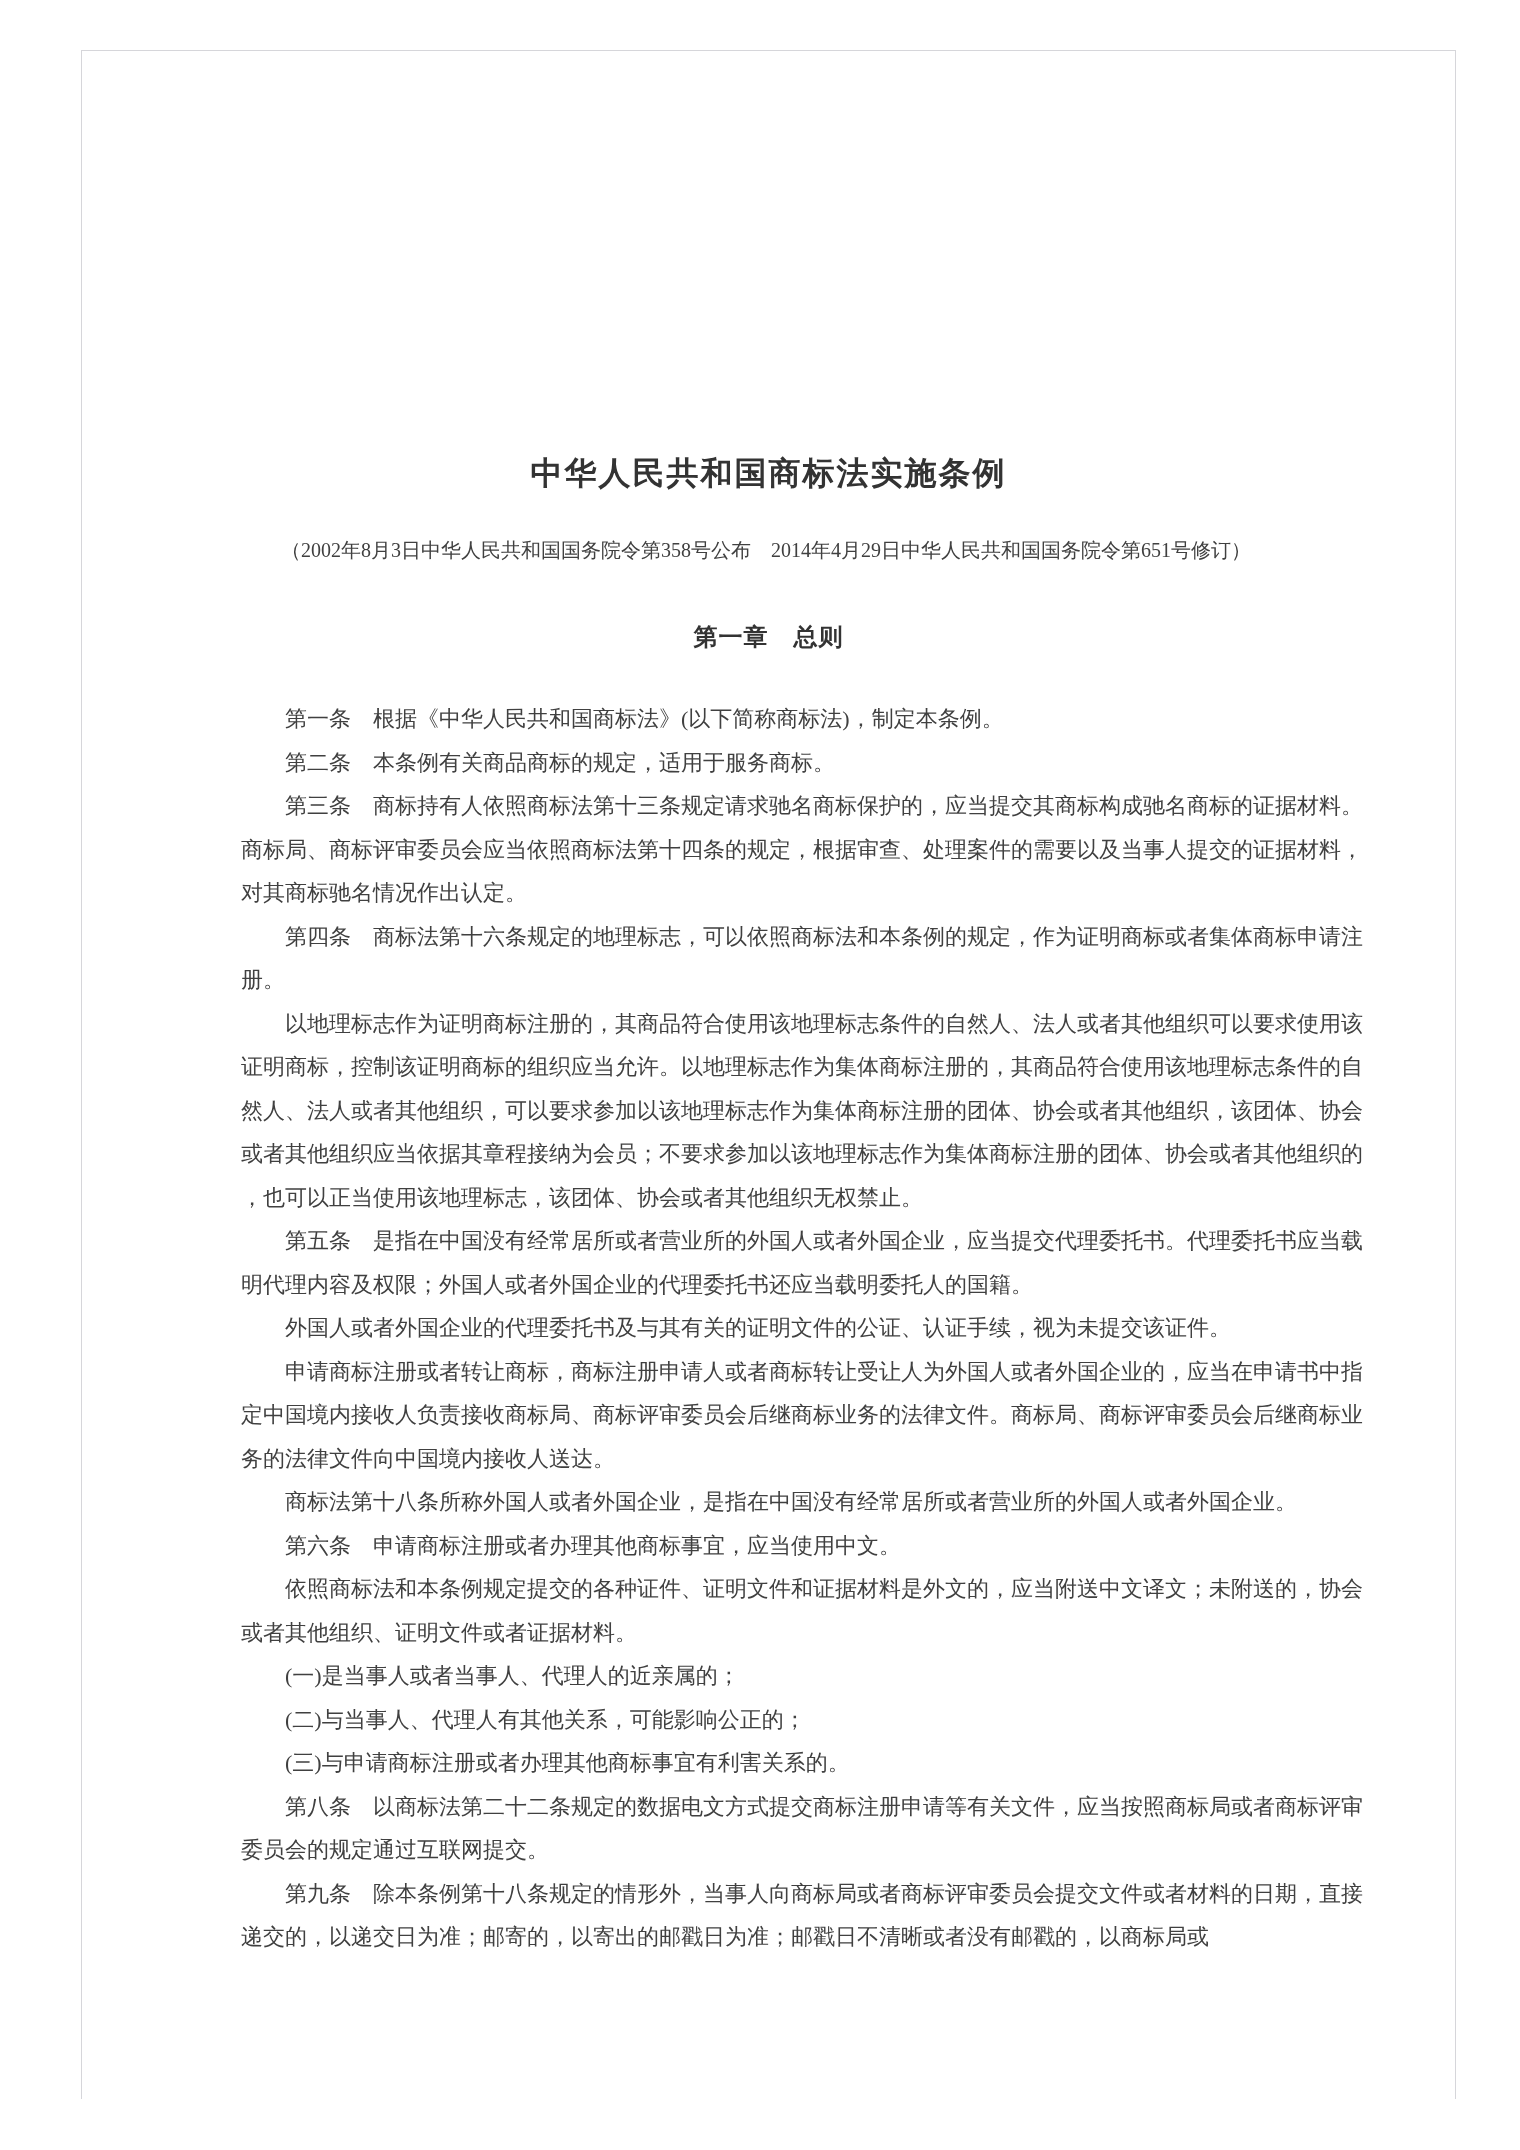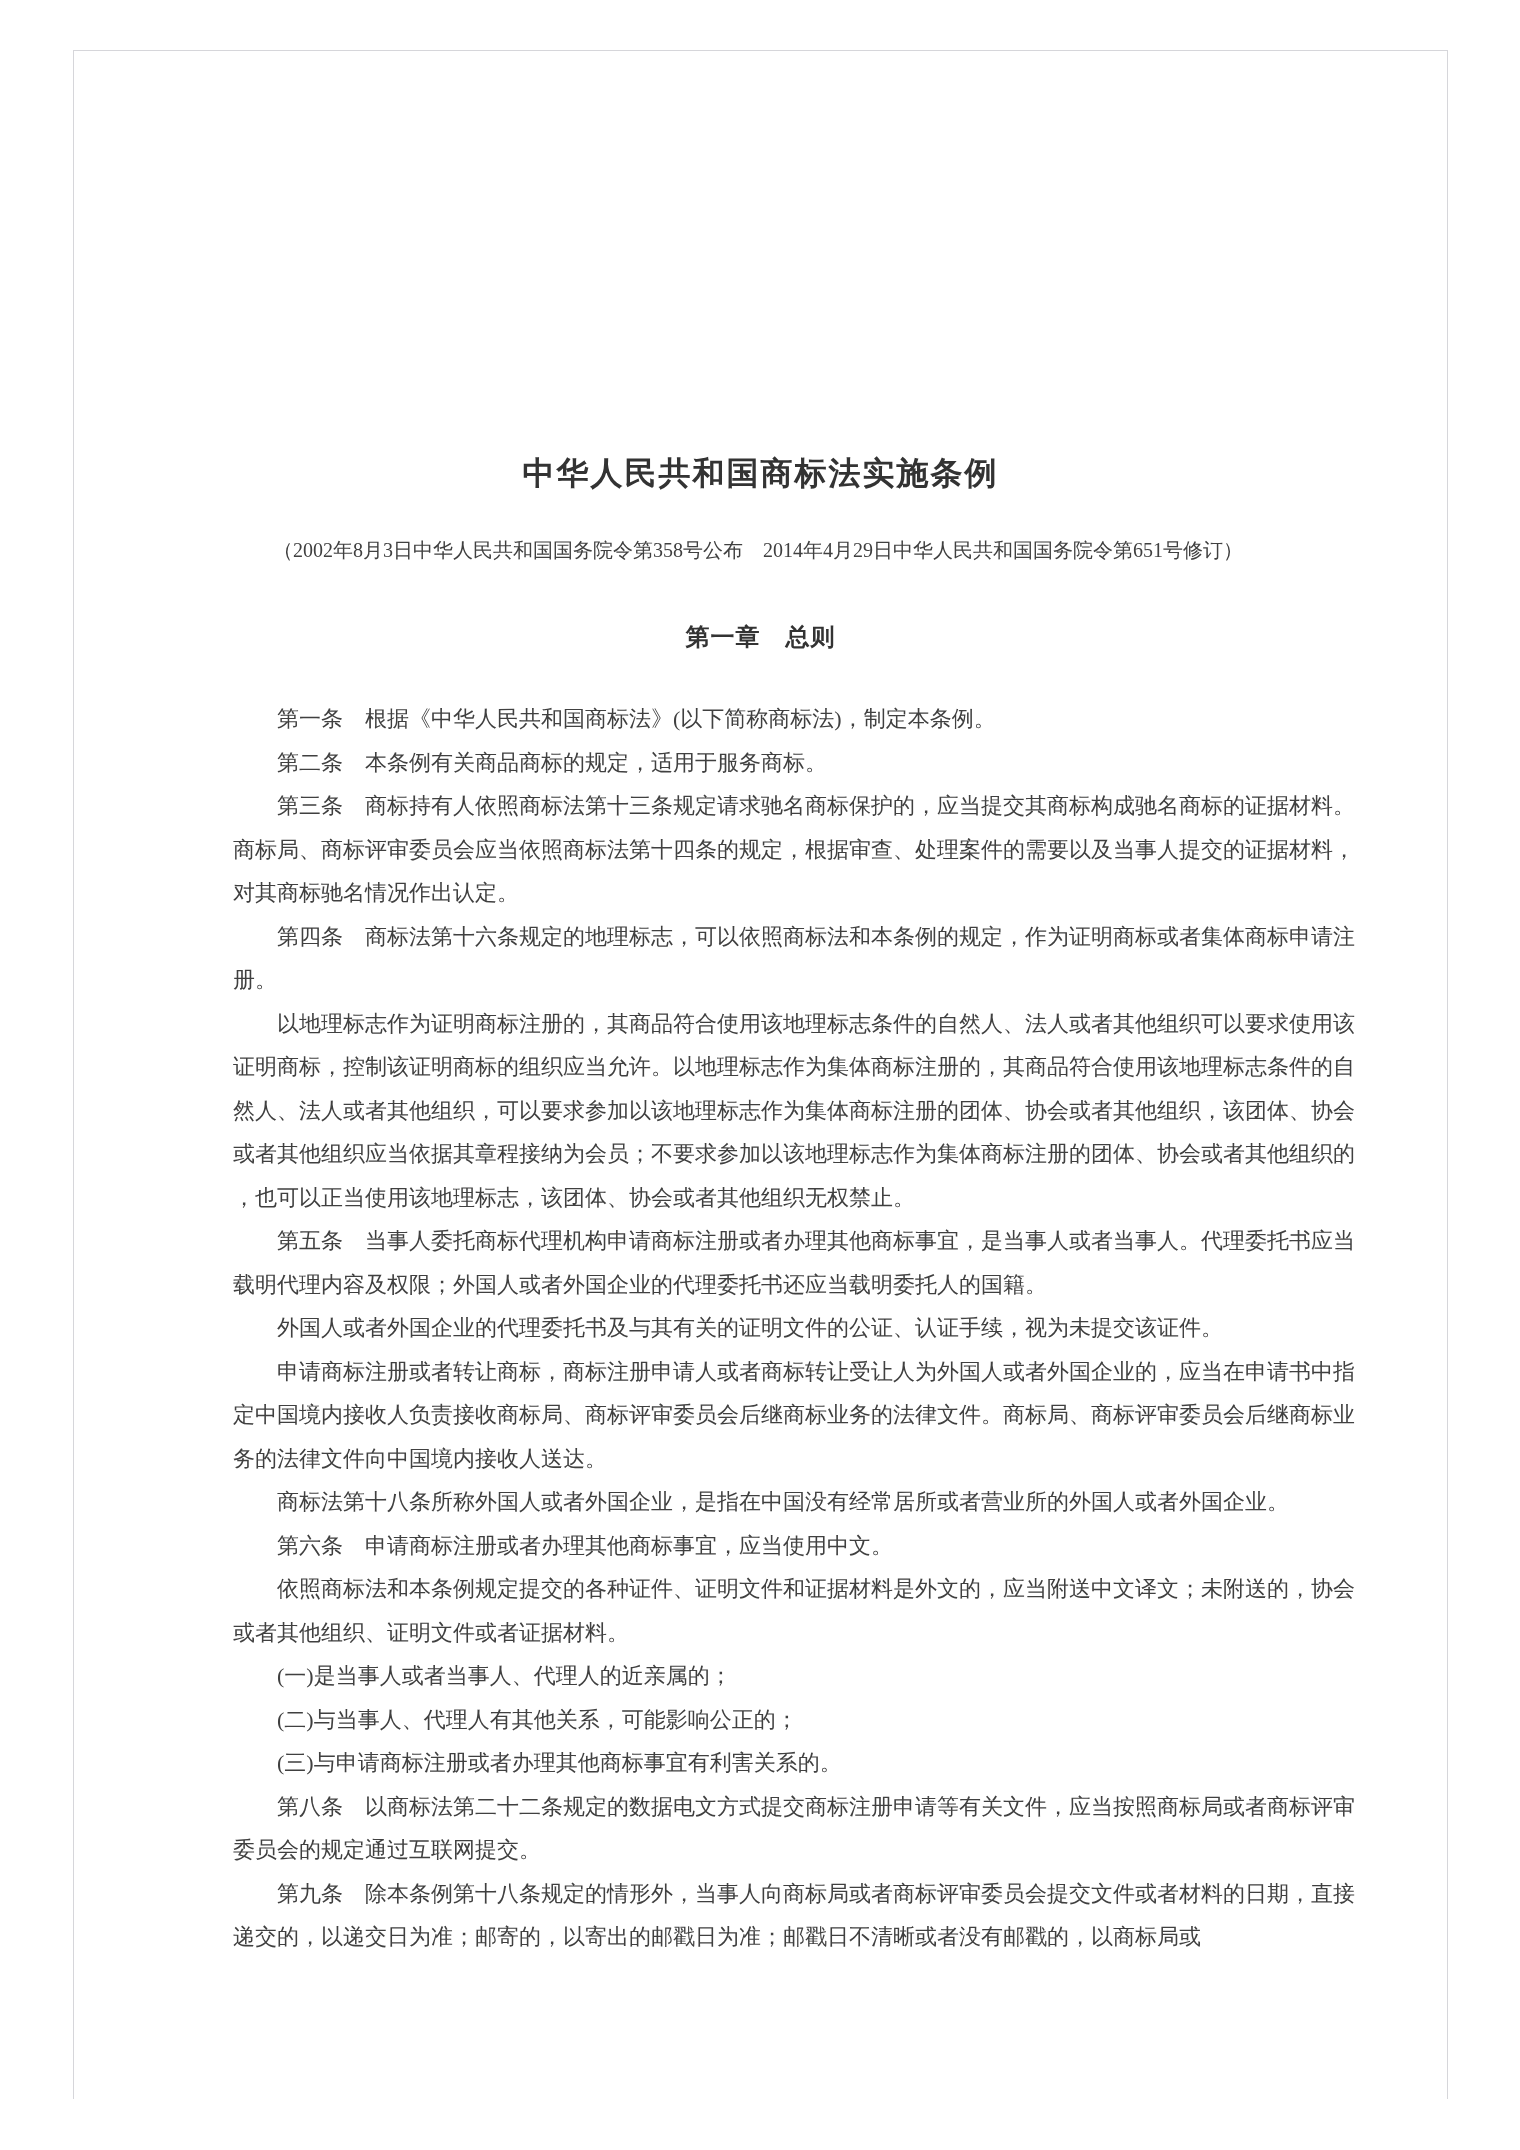--- a/index.html
+++ b/index.html
@@ -8,21 +8,21 @@
     background: #ffffff;
   }
   body {
     width: 1520px;
     height: 2150px;
     position: relative;
     font-family: "Liberation Serif", "DejaVu Serif", serif;
   }
   .page {
     position: absolute;
-    left: 73px;
+    left: 81px;
     top: 50px;
     width: 1373px;
     height: 2048px;
     background: #ffffff;
     border-top: 1px solid #d6d6da;
     border-left: 1px solid #d6d6da;
     border-right: 1px solid #d6d6da;
     border-bottom: none;
     overflow: hidden;
     box-sizing: content-box;
@@ -91,21 +91,21 @@
   <div class="chapter-row">
     <h2 class="chapter-heading">第一章　总则</h2>
   </div>
 
   <div class="body-block">
       <p>第一条　根据《中华人民共和国商标法》(以下简称商标法)，制定本条例。</p>
       <p>第二条　本条例有关商品商标的规定，适用于服务商标。</p>
       <p>第三条　商标持有人依照商标法第十三条规定请求驰名商标保护的，应当提交其商标构成驰名商标的证据材料。商标局、商标评审委员会应当依照商标法第十四条的规定，根据审查、处理案件的需要以及当事人提交的证据材料，对其商标驰名情况作出认定。</p>
       <p>第四条　商标法第十六条规定的地理标志，可以依照商标法和本条例的规定，作为证明商标或者集体商标申请注册。</p>
       <p>以地理标志作为证明商标注册的，其商品符合使用该地理标志条件的自然人、法人或者其他组织可以要求使用该证明商标，控制该证明商标的组织应当允许。以地理标志作为集体商标注册的，其商品符合使用该地理标志条件的自然人、法人或者其他组织，可以要求参加以该地理标志作为集体商标注册的团体、协会或者其他组织，该团体、协会或者其他组织应当依据其章程接纳为会员；不要求参加以该地理标志作为集体商标注册的团体、协会或者其他组织的，也可以正当使用该地理标志，该团体、协会或者其他组织无权禁止。</p>
-      <p>第五条　当事人委托商标代理机构申请商标注册或者办理其他商标事宜，是当事人或者当事人。代理委托书应当载明代理内容及权限；外国人或者外国企业的代理委托书还应当载明委托人的国籍。</p>
+      <p>第五条　是指在中国没有经常居所或者营业所的外国人或者外国企业，应当提交代理委托书。代理委托书应当载明代理内容及权限；外国人或者外国企业的代理委托书还应当载明委托人的国籍。</p>
       <p>外国人或者外国企业的代理委托书及与其有关的证明文件的公证、认证手续，视为未提交该证件。</p>
       <p>申请商标注册或者转让商标，商标注册申请人或者商标转让受让人为外国人或者外国企业的，应当在申请书中指定中国境内接收人负责接收商标局、商标评审委员会后继商标业务的法律文件。商标局、商标评审委员会后继商标业务的法律文件向中国境内接收人送达。</p>
       <p>商标法第十八条所称外国人或者外国企业，是指在中国没有经常居所或者营业所的外国人或者外国企业。</p>
       <p>第六条　申请商标注册或者办理其他商标事宜，应当使用中文。</p>
       <p>依照商标法和本条例规定提交的各种证件、证明文件和证据材料是外文的，应当附送中文译文；未附送的，协会或者其他组织、证明文件或者证据材料。</p>
       <p>(一)是当事人或者当事人、代理人的近亲属的；</p>
       <p>(二)与当事人、代理人有其他关系，可能影响公正的；</p>
       <p>(三)与申请商标注册或者办理其他商标事宜有利害关系的。</p>
       <p>第八条　以商标法第二十二条规定的数据电文方式提交商标注册申请等有关文件，应当按照商标局或者商标评审委员会的规定通过互联网提交。</p>
       <p>第九条　除本条例第十八条规定的情形外，当事人向商标局或者商标评审委员会提交文件或者材料的日期，直接递交的，以递交日为准；邮寄的，以寄出的邮戳日为准；邮戳日不清晰或者没有邮戳的，以商标局或</p>

